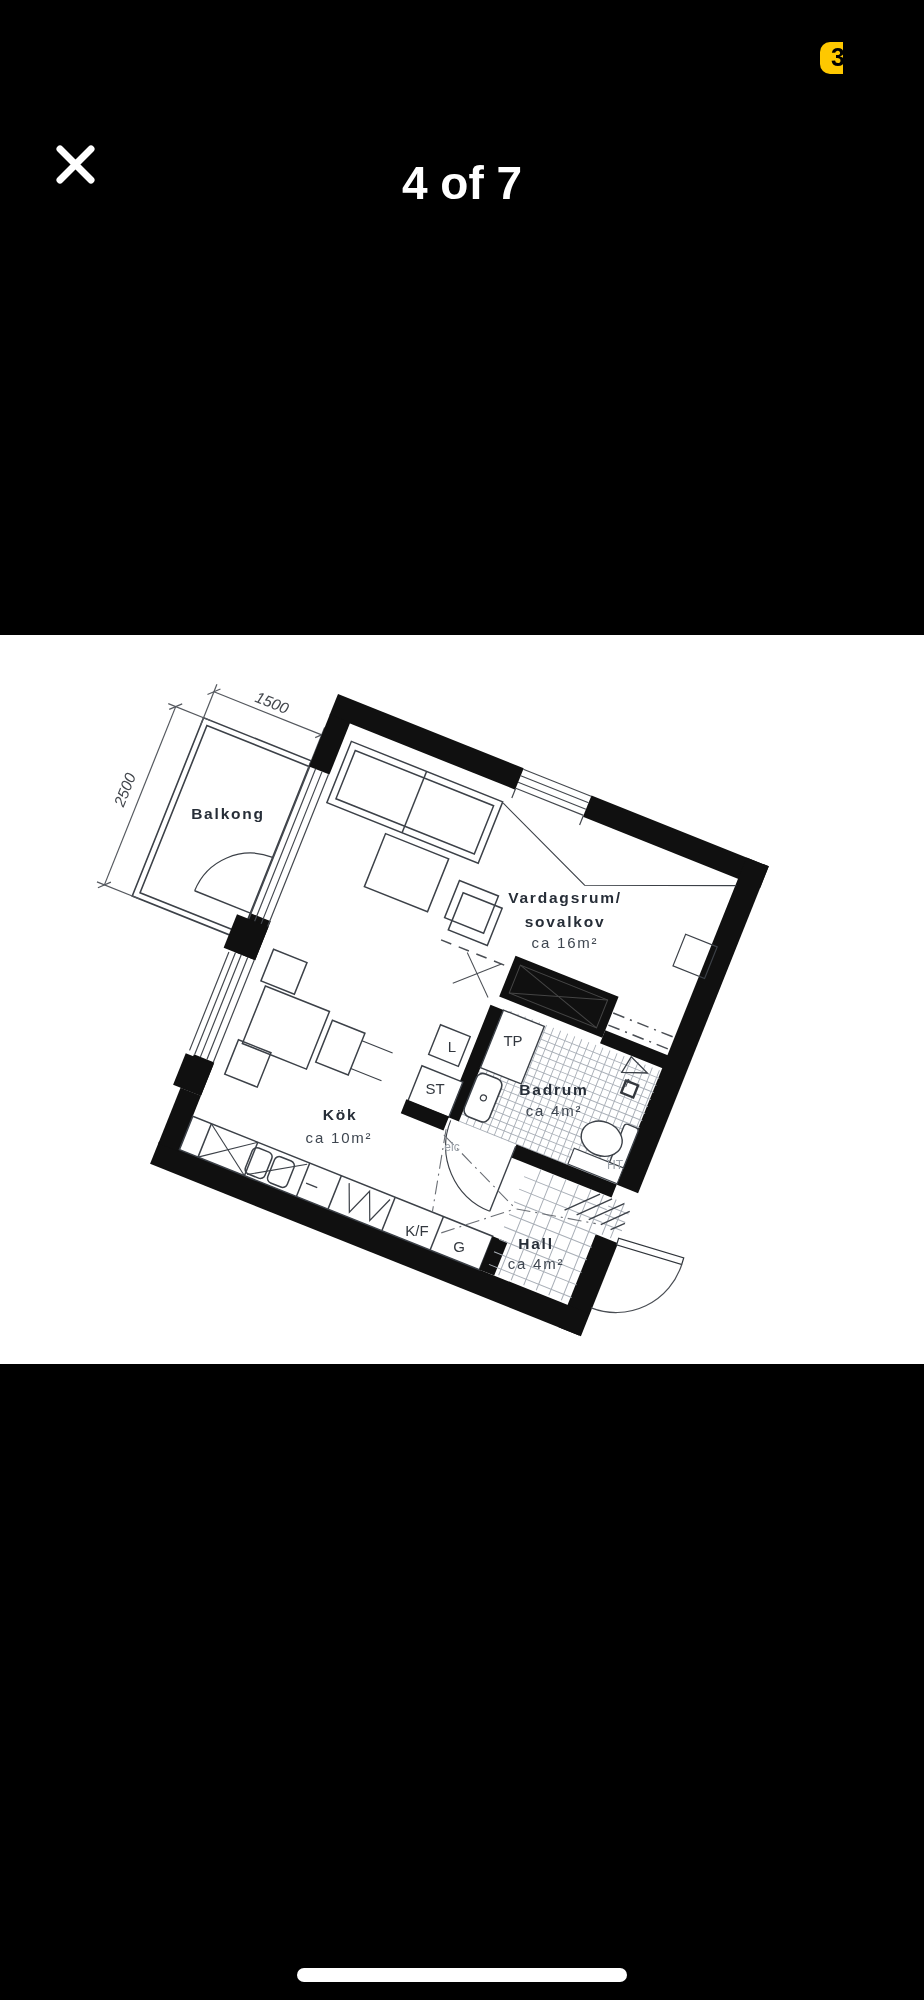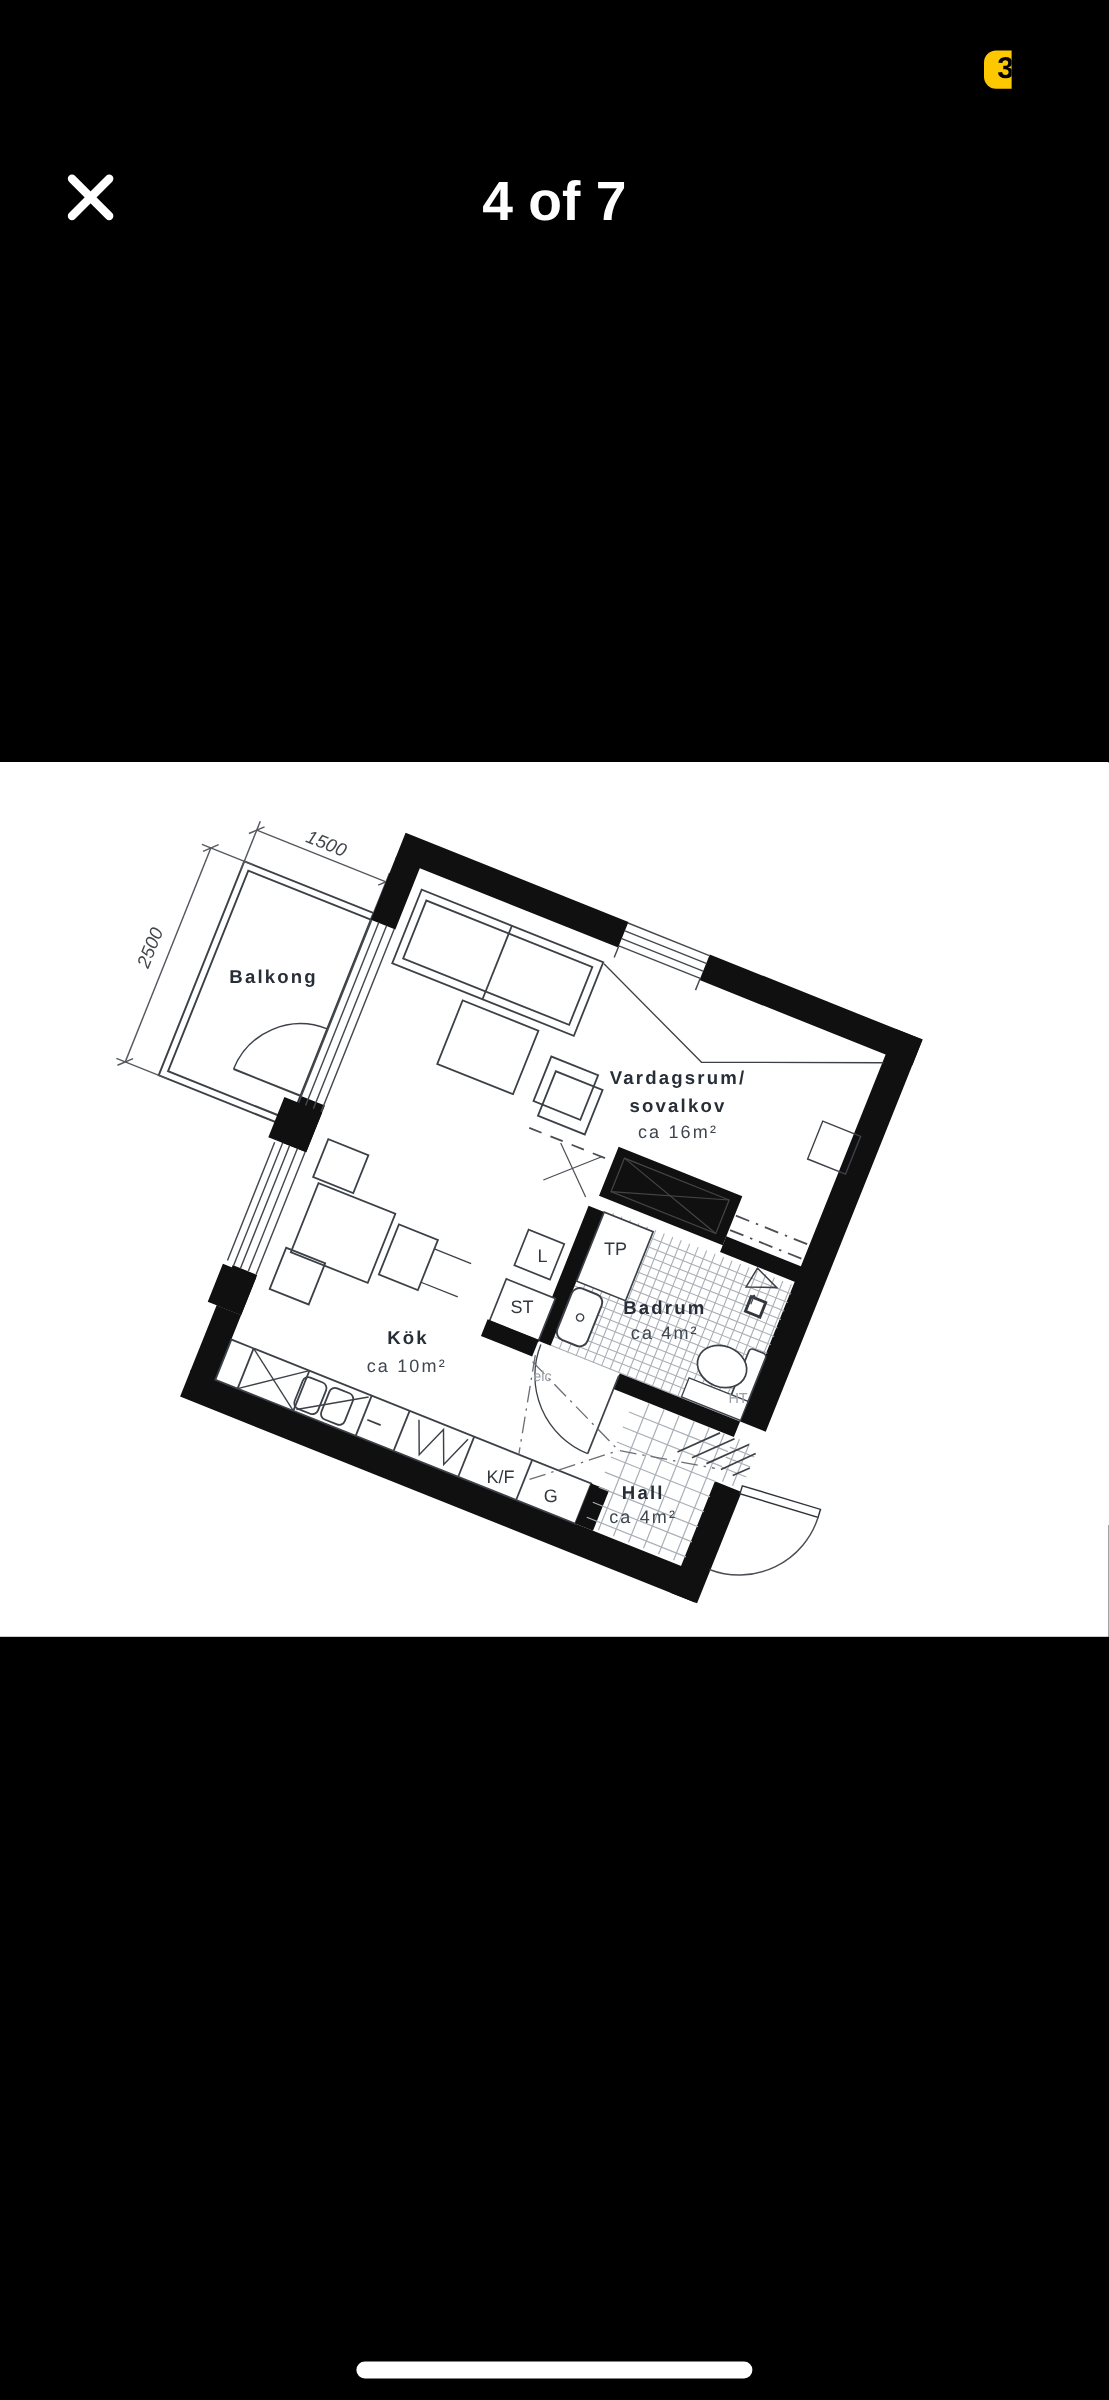--- a/index.html
+++ b/index.html
@@ -1,18 +1,18 @@
 <!DOCTYPE html>
 <html><head>
 <meta charset="utf-8">
 <style>
   html,body{margin:0;padding:0;background:#000;}
   body{width:924px;height:2000px;position:relative;overflow:hidden;
        font-family:"Liberation Sans",sans-serif;}
-  .title{position:absolute;top:140px;left:0;width:924px;text-align:center;
+  .title{position:absolute;top:156px;left:0;width:924px;text-align:center;
          color:#fff;font-size:46px;font-weight:700;}
   .logo3{position:absolute;left:820px;top:42px;width:23px;height:32px;
          background:#fec800;border-radius:10px 0 0 10px;overflow:hidden;}
   .logo3 span{position:absolute;left:11px;top:1px;color:#000;font-size:25px;font-weight:700;}
   .white{position:absolute;left:0;top:635px;width:924px;height:729px;background:#fff;}
   .homebar{position:absolute;left:297px;top:1968px;width:330px;height:14px;
            background:#fff;border-radius:7px;}
 </style>
 </head>
 <body>

